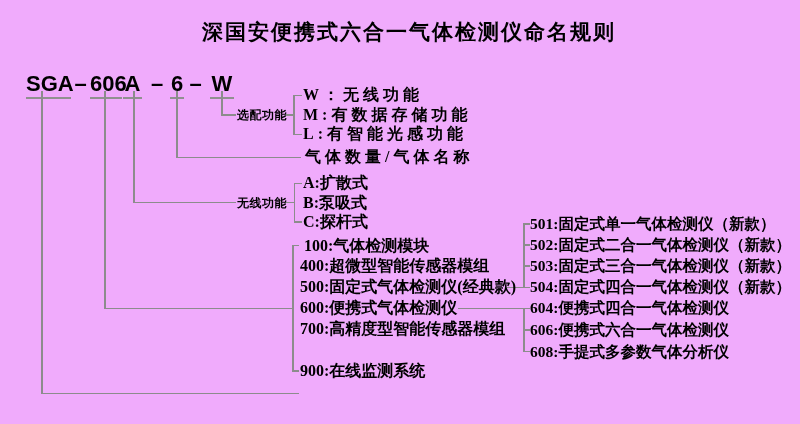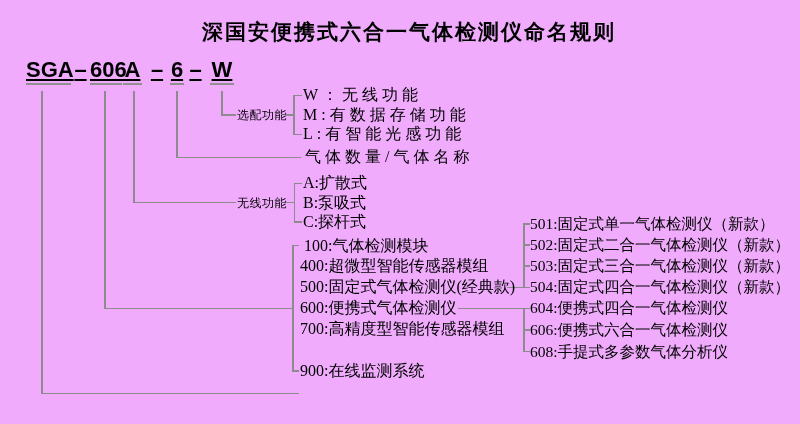--- a/index.html
+++ b/index.html
@@ -8,30 +8,30 @@
     overflow:hidden;color:#000;
     font-family:"Liberation Serif","DejaVu Serif",serif;
   }
   .title{
     position:absolute;left:9px;right:-9px;top:32px;transform:translateY(-50%);
     text-align:center;font-size:21px;font-weight:bold;letter-spacing:2px;
     white-space:nowrap;
   }
   .model{position:absolute;left:0;top:0;}
   .seg{
-    position:absolute;top:57px;height:26px;line-height:26px;
+    position:absolute;top:71px;height:26px;line-height:26px;
     font-family:"Liberation Sans","DejaVu Sans",sans-serif;
-    font-weight:bold;font-size:22px;text-align:center;white-space:nowrap;text-decoration:underline;
+    font-weight:bold;font-size:22px;text-align:center;white-space:nowrap;
   }
   .seg.u{border-bottom:2px solid #909090;}
   .wires{position:absolute;left:0;top:0;}
   .wires path{fill:none;stroke:#8c8c8c;stroke-width:1.4;}
   .item{
     position:absolute;transform:translateY(-50%);
-    font-weight:normal;font-size:16px;white-space:nowrap;line-height:1;
+    font-weight:bold;font-size:16px;white-space:nowrap;line-height:1;
   }
   .sp{letter-spacing:4px;}
   .lbl{font-size:12px;letter-spacing:0.5px;}
   .r{font-size:15.5px;}
   .co{font-size:15px;}
 </style>
 </head>
 <body>
 
 <div class="stage">

